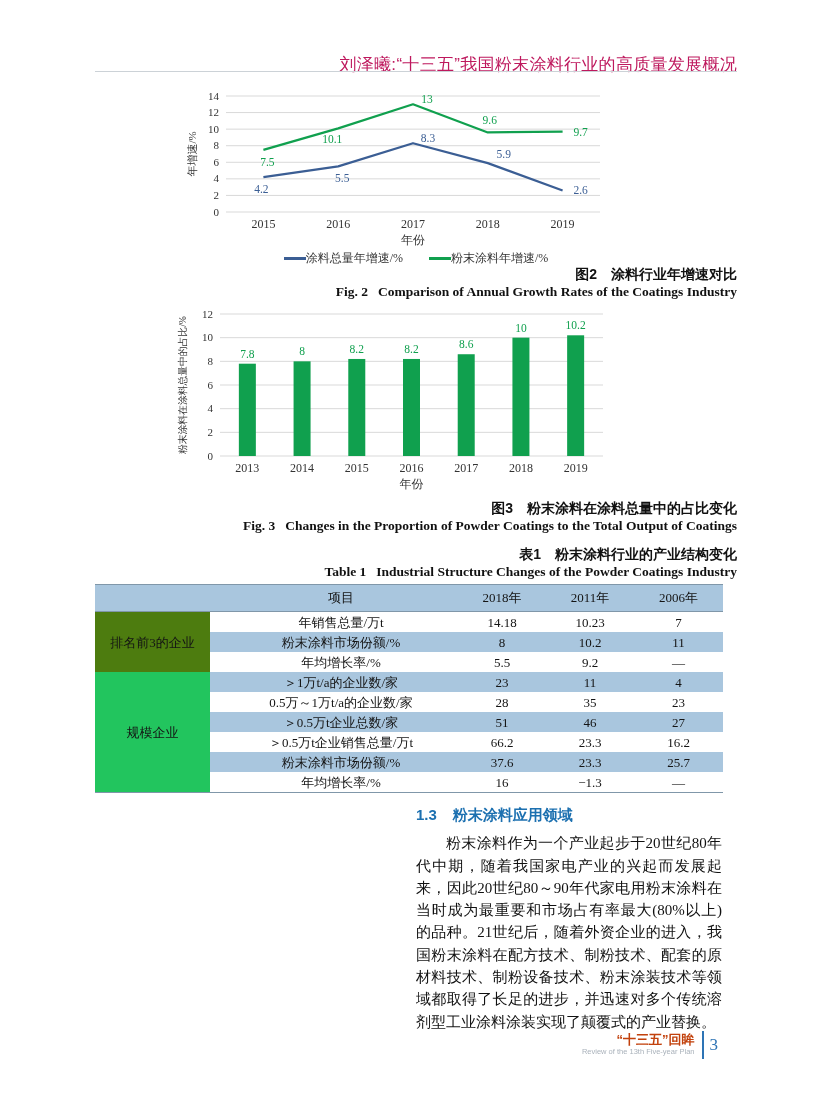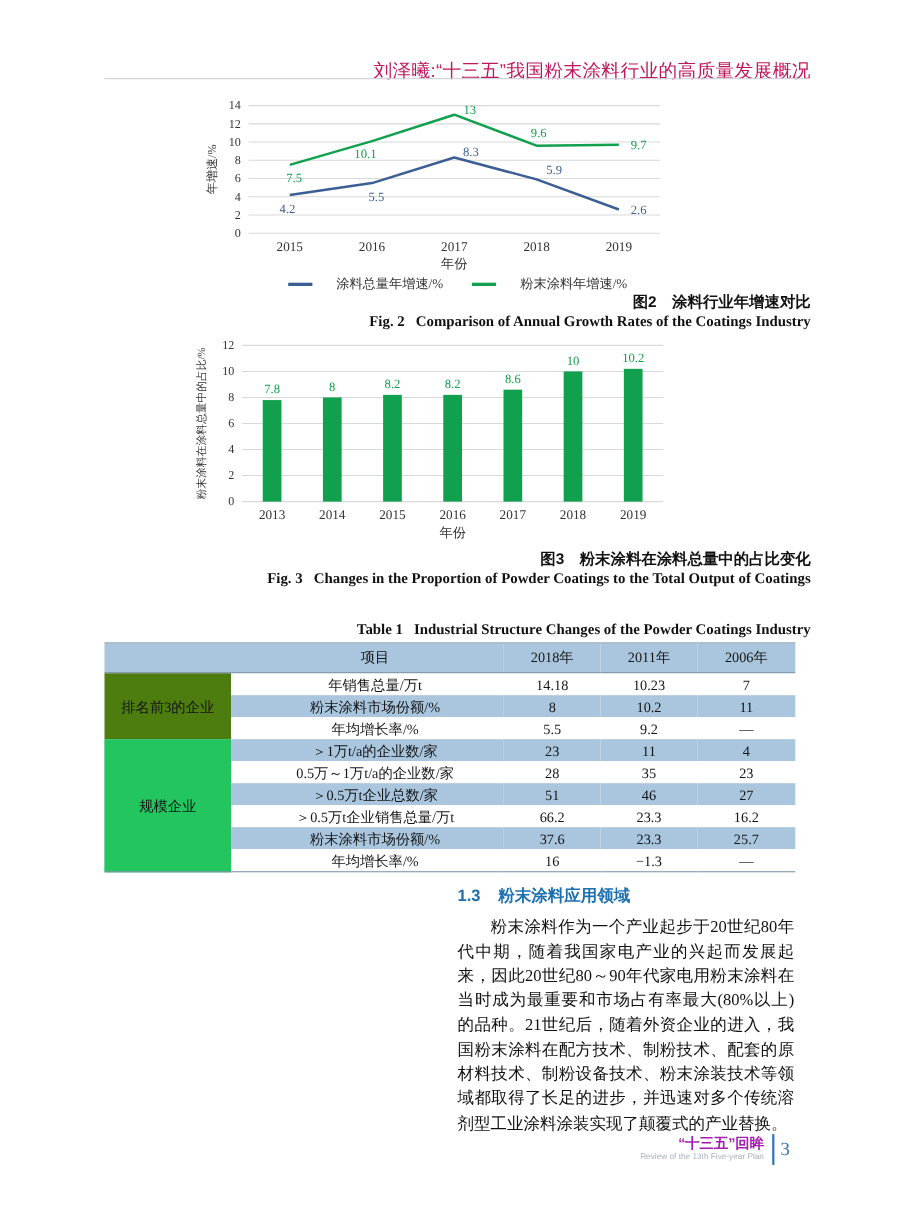--- a/index.html
+++ b/index.html
@@ -6,21 +6,21 @@
   .page{position:relative;width:816px;height:1099px;background:#ffffff;overflow:hidden;
         font-family:"Liberation Serif","DejaVu Serif",serif;color:#1c1c1c;}
   .hdr-text{position:absolute;top:53px;right:79px;font-size:17px;color:#be185d;
             font-family:"Liberation Sans","DejaVu Sans",sans-serif;letter-spacing:.3px;}
   .hdr-rule{position:absolute;top:71px;left:95px;width:642px;height:0;border-top:1px solid #ccd2d7;}
   svg text{font-family:"Liberation Serif","DejaVu Serif",serif;}
   .fig2-svg{position:absolute;left:180px;top:86px;}
   .fig3-svg{position:absolute;left:168px;top:306px;}
   .legend{position:absolute;left:95px;top:250px;width:642px;display:flex;justify-content:center;
           gap:26px;align-items:center;font-size:12px;color:#333;}
-  .legend-item{display:flex;align-items:center;gap:22px;}
+  .legend-item{display:flex;align-items:center;gap:0;}
   .legend-marker{width:22px;height:2.5px;display:inline-block;}
   .cap{position:absolute;left:95px;width:642px;text-align:right;color:#111;}
   .cap-cn{font-family:"Liberation Sans","DejaVu Sans",sans-serif;font-weight:bold;font-size:14px;}
   .cap-en{font-family:"Liberation Serif","DejaVu Serif",serif;font-weight:bold;font-size:13.5px;}
   .cap .lab{margin-right:14px;}
   .cap-en .lab{margin-right:10px;}
   .t1{position:absolute;left:95px;top:584px;width:628px;border-collapse:collapse;font-size:13px;
       border-top:1.5px solid #8097a9;border-bottom:1.5px solid #8097a9;color:#141414;}
   .t1 thead tr{background:#a9c6de;border-bottom:1.5px solid #8097a9;}
   .t1 th{font-weight:normal;padding:4px 0;}
@@ -28,21 +28,21 @@
   .t1 .icell,.t1 .ih{text-align:center;padding-left:14px;}
   .t1 .vcell,.t1 .vh{text-align:center;}
   .t1 .gcell{text-align:center;vertical-align:middle;}
   .bodycol{position:absolute;width:306px;font-size:15px;line-height:22.3px;text-align:justify;color:#111;}
   .bodycol p{margin:0;text-indent:2em;}
   .sec-head{font-family:"Liberation Sans","DejaVu Sans",sans-serif;font-weight:bold;font-size:15px;
             color:#1c70b0;margin:0 0 6px 0;}
   .sec-head .num{margin-right:16px;}
   .footer{position:absolute;top:1031px;right:98px;display:flex;align-items:center;}
   .footer-labels{text-align:right;line-height:1.15;}
-  .footer-cn{font-family:"Liberation Sans","DejaVu Sans",sans-serif;font-weight:bold;font-size:13px;color:#a21caf;}
+  .footer-cn{font-family:"Liberation Sans","DejaVu Sans",sans-serif;font-weight:bold;font-size:13px;color:#c2410c;}
   .footer-en{font-size:7.5px;color:#aab2bb;font-family:"Liberation Sans","DejaVu Sans",sans-serif;}
   .footer-bar{width:2px;height:28px;background:#2e74b5;margin:0 6px 0 7px;}
   .footer-page{font-size:17px;color:#2e74b5;}
 </style>
 </head>
 <body>
 
 <div class="page">
 
   <div class="hdr-text">刘泽曦:“十三五”我国粉末涂料行业的高质量发展概况</div>
@@ -144,20 +144,23 @@
       <text x="407.64285714285717" y="23.299999999999997" text-anchor="middle" font-size="11.5" fill="#10a04e">10.2</text>
     </svg>
 
   <div class="cap cap-cn" style="top:500px;">
     <span class="lab">图3</span><span>粉末涂料在涂料总量中的占比变化</span>
   </div>
   <div class="cap cap-en" style="top:518px;">
     <span class="lab">Fig. 3</span><span>Changes in the Proportion of Powder Coatings to the Total Output of Coatings</span>
   </div>
 
+  <div class="cap cap-cn" style="top:546px;">
+    <span class="lab">表1</span><span>粉末涂料行业的产业结构变化</span>
+  </div>
   <div class="cap cap-en" style="top:564px;">
     <span class="lab">Table 1</span><span>Industrial Structure Changes of the Powder Coatings Industry</span>
   </div>
 
   <table class="t1">
     <colgroup>
         <col style="width:115px">
         <col style="width:248px">
         <col style="width:88px">
         <col style="width:88px">

